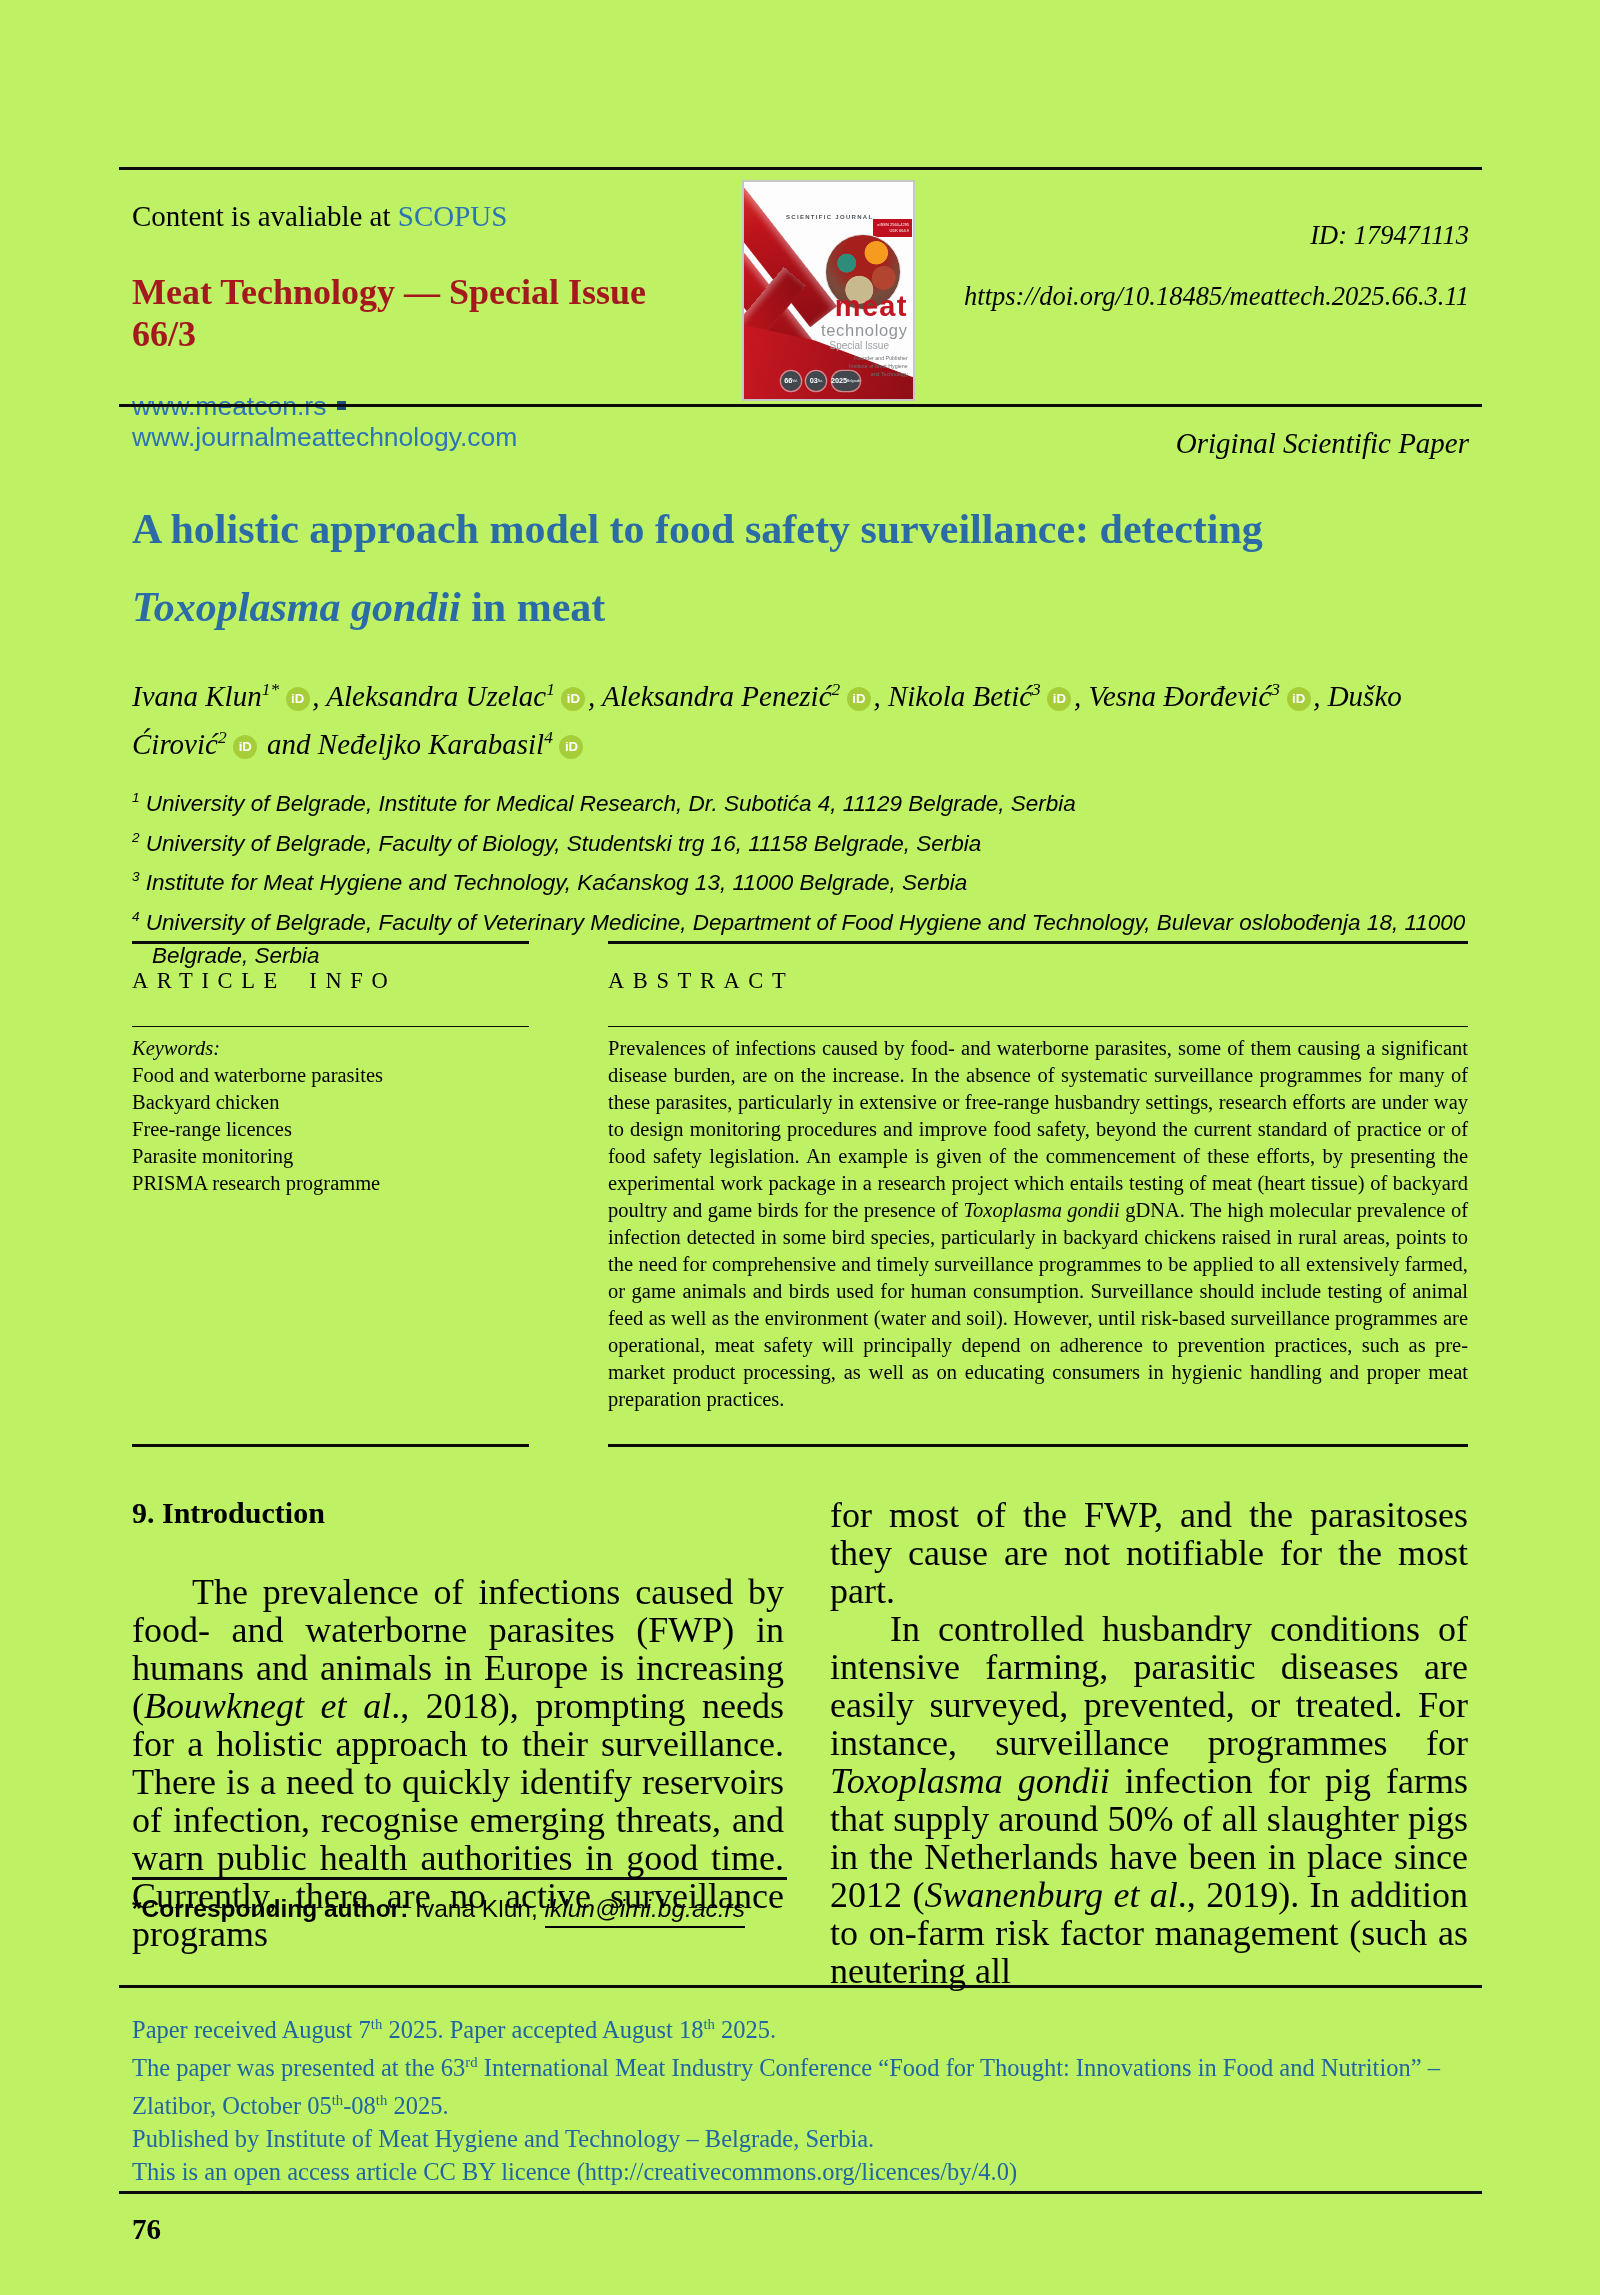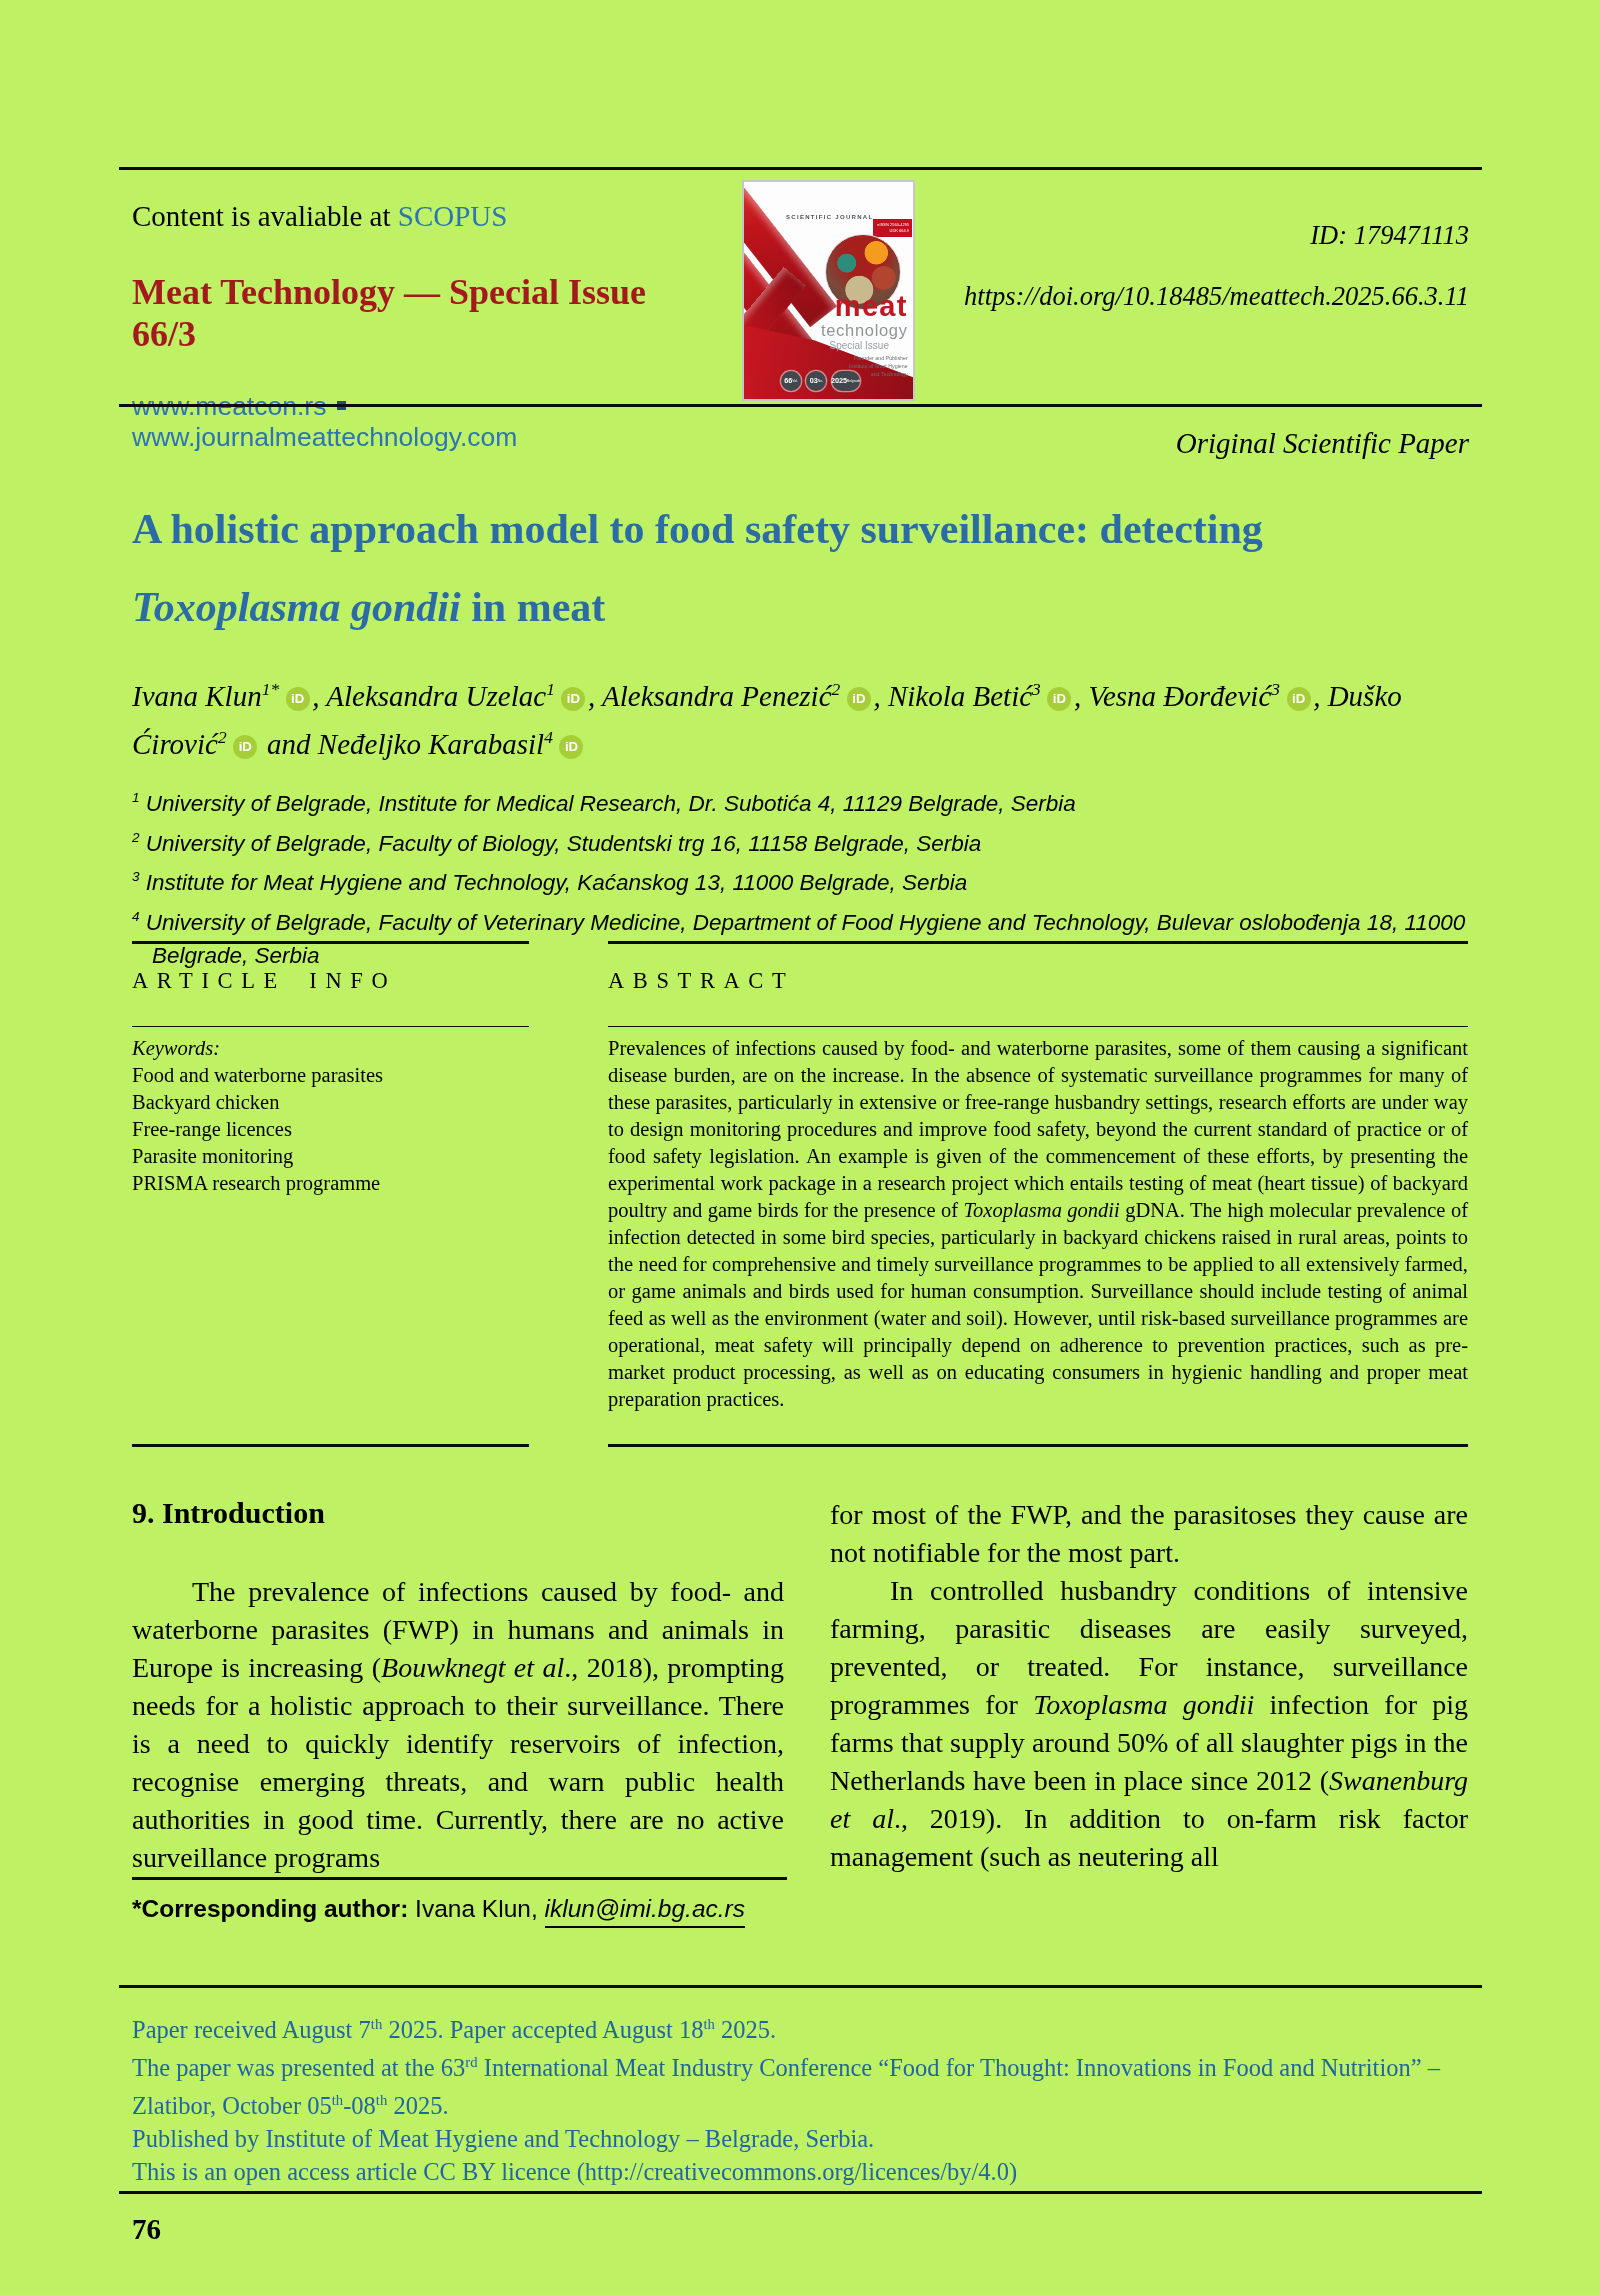--- a/index.html
+++ b/index.html
@@ -83,21 +83,21 @@
   .itr.br{left:476px;top:503px;width:860px;height:3.3px;}
   .it-head{position:absolute;top:26.5px;font-size:22.5px;letter-spacing:8.6px;word-spacing:9.3px;}
   .it-head.hl{left:0;}
   .it-head.hr{left:476px;}
   .kw{position:absolute;left:0;top:94px;width:410px;font-size:20.5px;line-height:27px;}
   .kw-label{font-style:italic;}
   .abs{position:absolute;left:476px;top:94px;width:860px;font-size:20.5px;line-height:27px;text-align:justify;}
 
   
   .intro-h{position:absolute;left:132px;top:1496px;font-size:30px;font-weight:bold;}
-  .col{position:absolute;font-size:28px;line-height:38px;text-align:justify;}
+  .col{position:absolute;font-size:36px;line-height:38px;text-align:justify;}
   .colL{left:132px;top:1573px;width:652px;}
   .colR{left:830px;top:1496px;width:638px;}
   .para{margin:0;}
   .para.indent{text-indent:60px;}
 
   
   .fn-rule{position:absolute;left:132px;top:1877px;width:655px;height:2.6px;background:#0b0b0b;}
   .fnote{position:absolute;left:132px;top:1895px;width:992px;font-family:"Liberation Sans",sans-serif;font-size:24.5px;}
   .fn-label{font-weight:bold;}
   .fn-email{font-style:italic;border-bottom:2px solid #000;padding-bottom:4px;cursor:pointer;}

